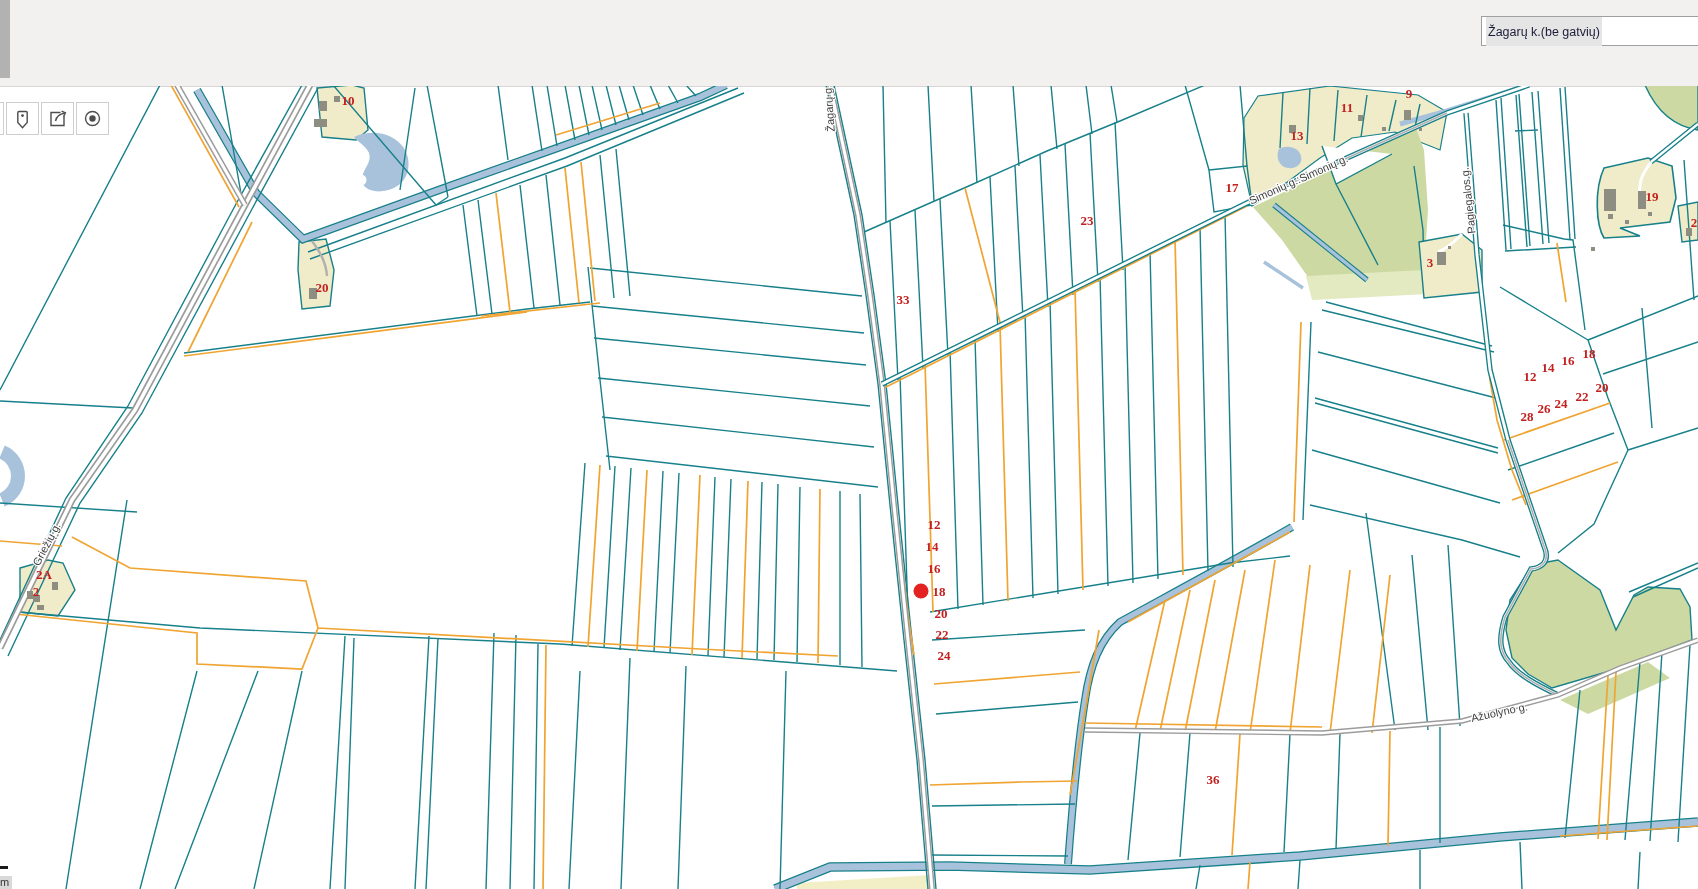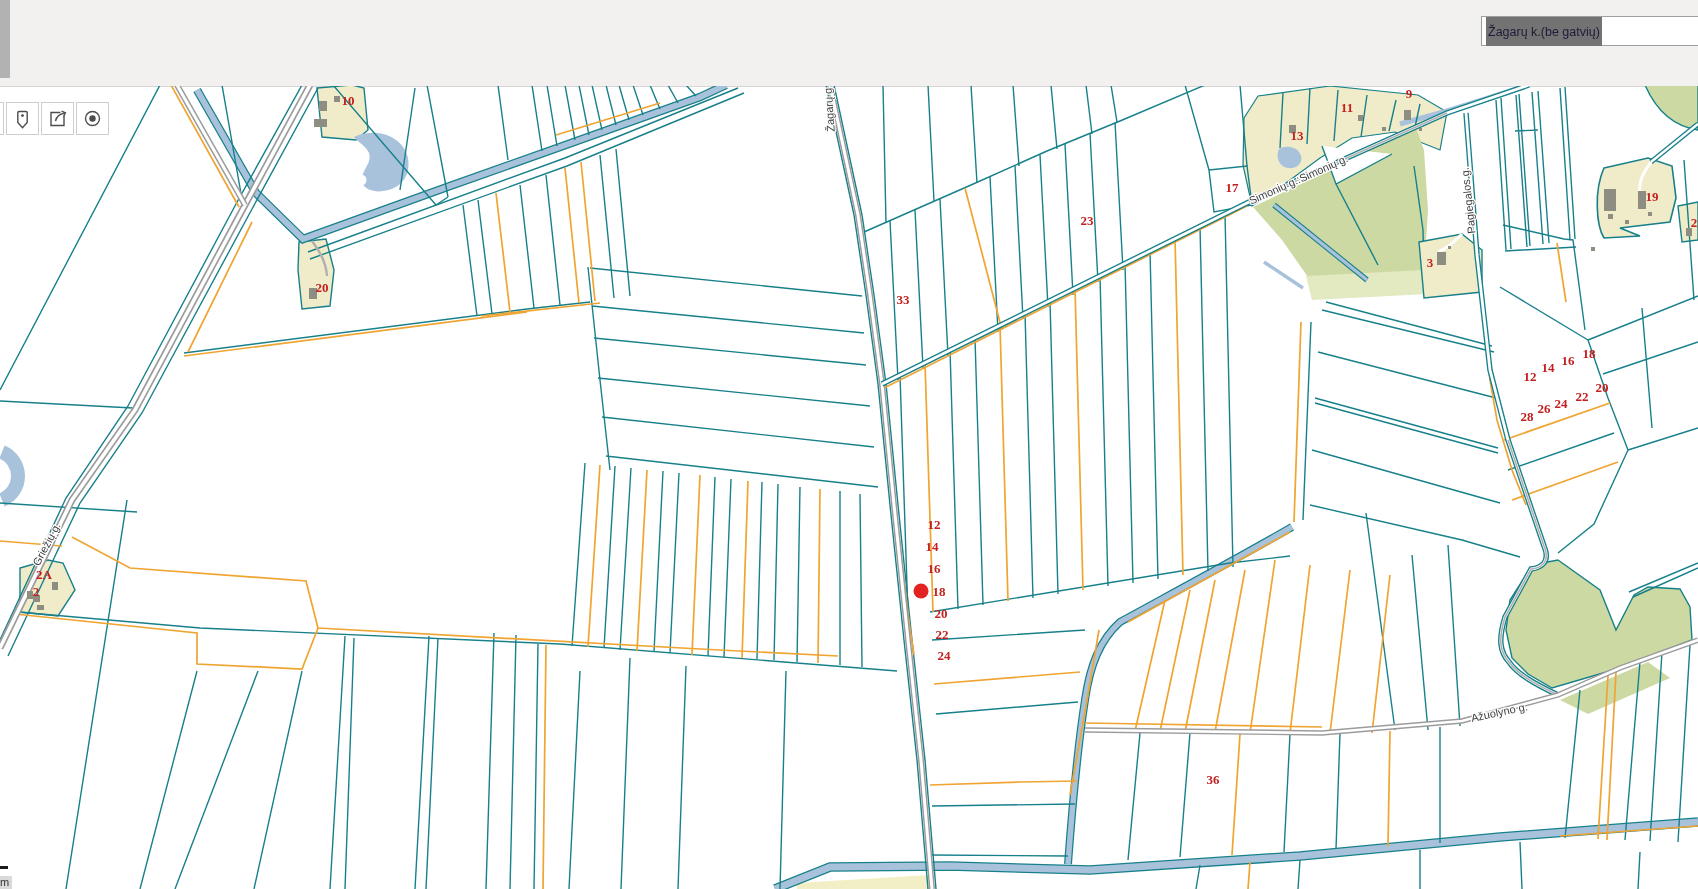--- a/index.html
+++ b/index.html
@@ -5,21 +5,21 @@
   html,body{margin:0;padding:0;width:1698px;height:889px;overflow:hidden;background:#fff;font-family:"Liberation Sans",sans-serif;}
   .abs{position:absolute;}
 </style>
 </head>
 <body>
 
 <div class="abs" style="left:0;top:0;width:1698px;height:86px;background:#f2f1ef;border-bottom:1px solid #d8d6d4;"></div>
 
 <div class="abs" style="left:0;top:0;width:10px;height:78px;background:#b2b2b2;"></div>
 
-<div class="abs" style="left:1481px;top:16px;width:216px;height:28px;background:#fff;border:1px solid #9f9f9f;border-right:none;font-size:12.5px;color:#1c1c38;line-height:28px;white-space:nowrap;"><span style="background:#737373;margin-left:4px;padding:7.5px 2px;text-align:center;">Žagarų k.(be gatvių)</span></div>
+<div class="abs" style="left:1481px;top:16px;width:216px;height:28px;background:#fff;border:1px solid #9f9f9f;border-right:none;font-size:12.5px;color:#1c1c38;line-height:28px;white-space:nowrap;"><span style="background:#e5e5e5;margin-left:4px;padding:7.5px 2px;text-align:center;">Žagarų k.(be gatvių)</span></div>
 
 <svg class="abs" style="left:0;top:86px;" width="1698" height="803" viewBox="0 86 1698 803">
 <g fill="none" stroke-linecap="butt" stroke-linejoin="miter">
 
 <path d="M317,88 L352,85 L364,88 L368,130 L356,140 L322,137 Z" fill="#f0ebc8" stroke="#17808a" stroke-width="1.4"></path>
 
 <path d="M299,242 L326,239 L334,270 L330,306 L302,309 L298,270 Z" fill="#f0ebc8" stroke="#17808a" stroke-width="1.4"></path>
 
 <path d="M20,568 L48,560 L63,563 L75,590 L58,616 L20,612 Z" fill="#f0ebc8" stroke="#17808a" stroke-width="1.4"></path>
 

